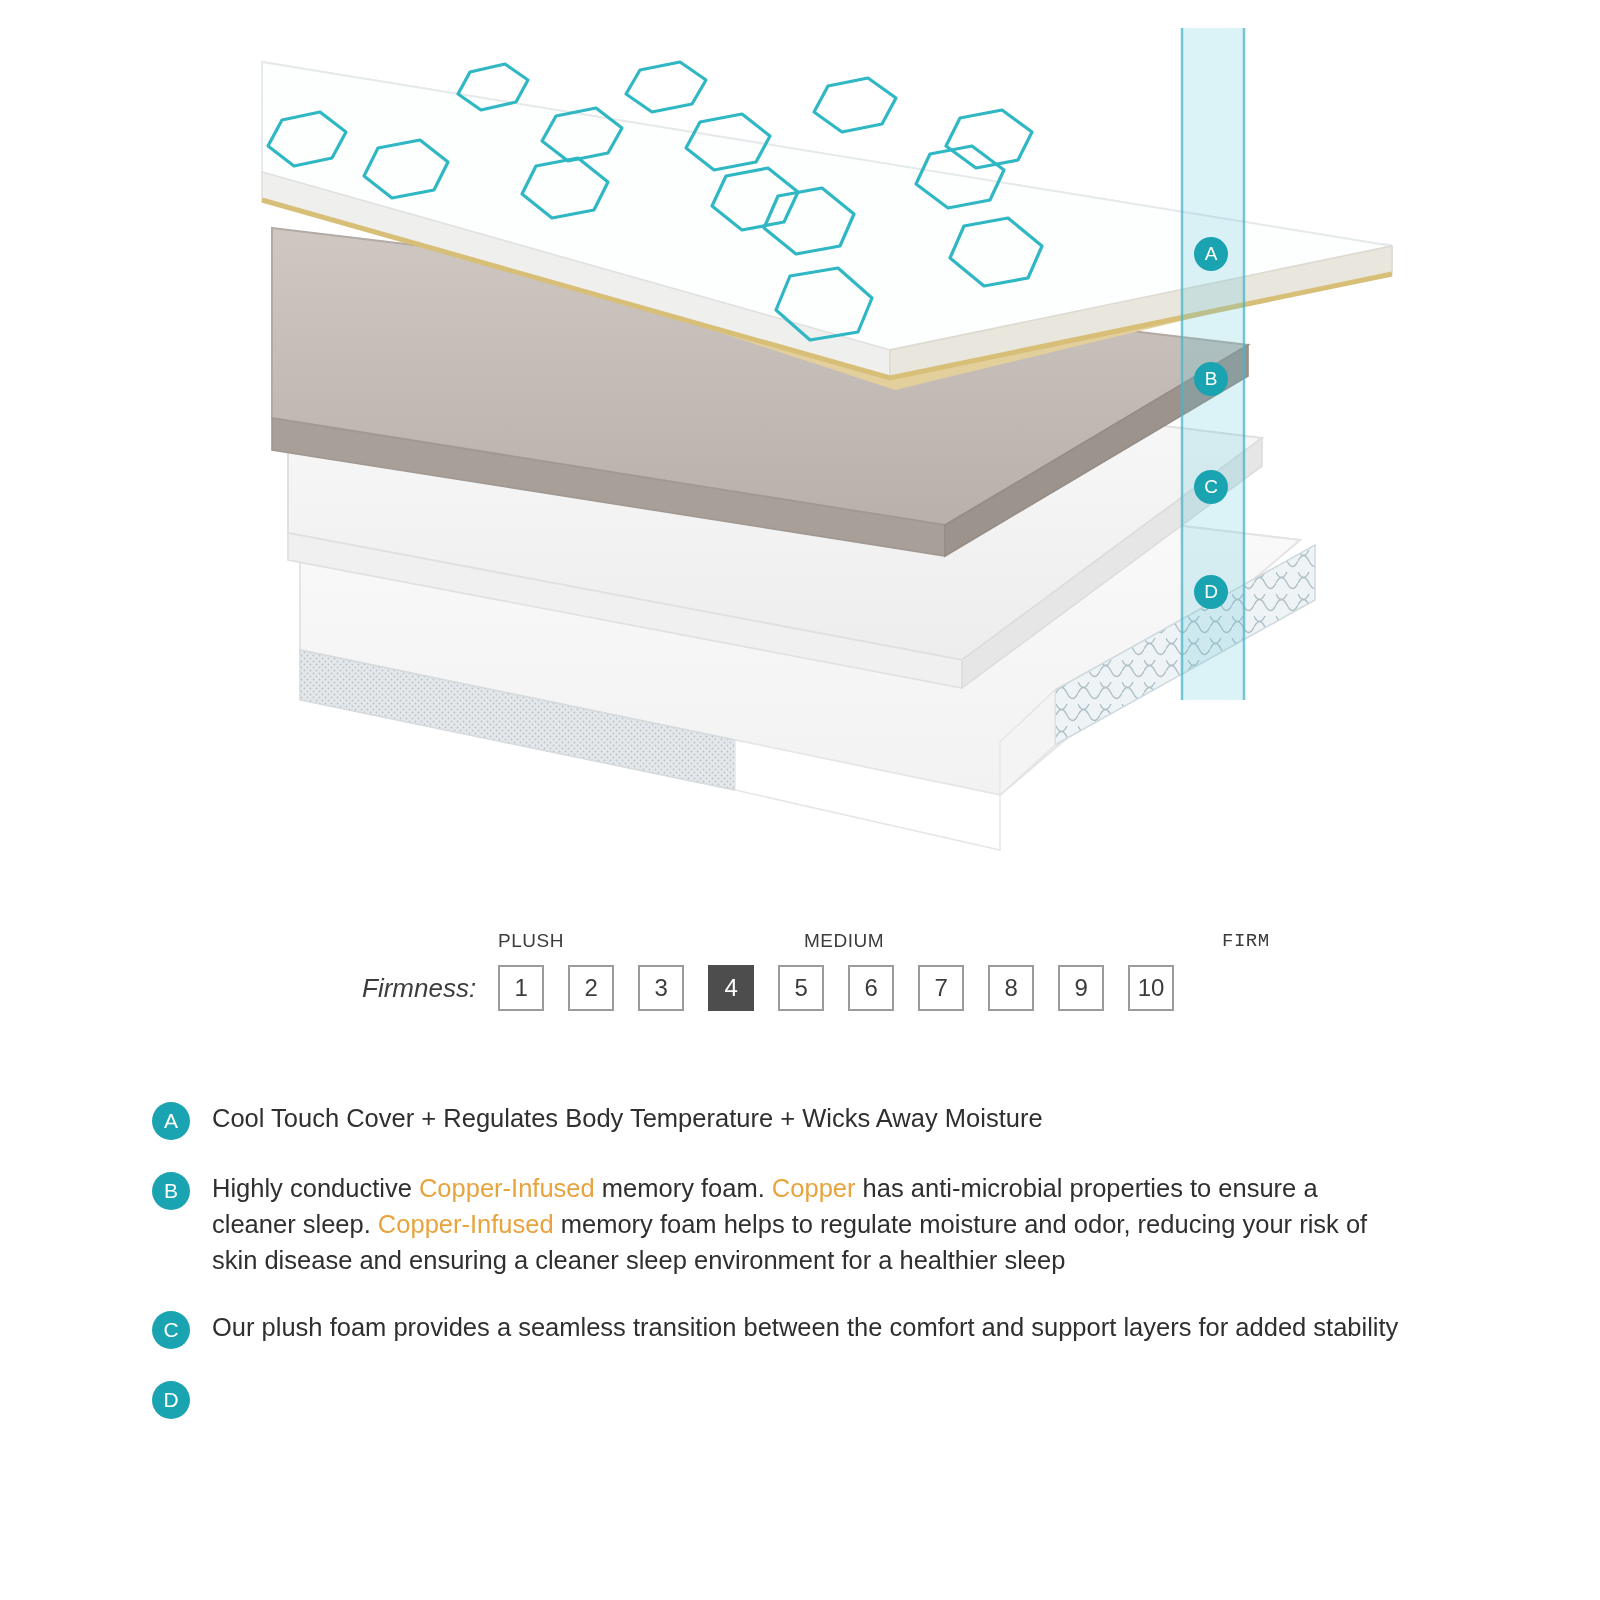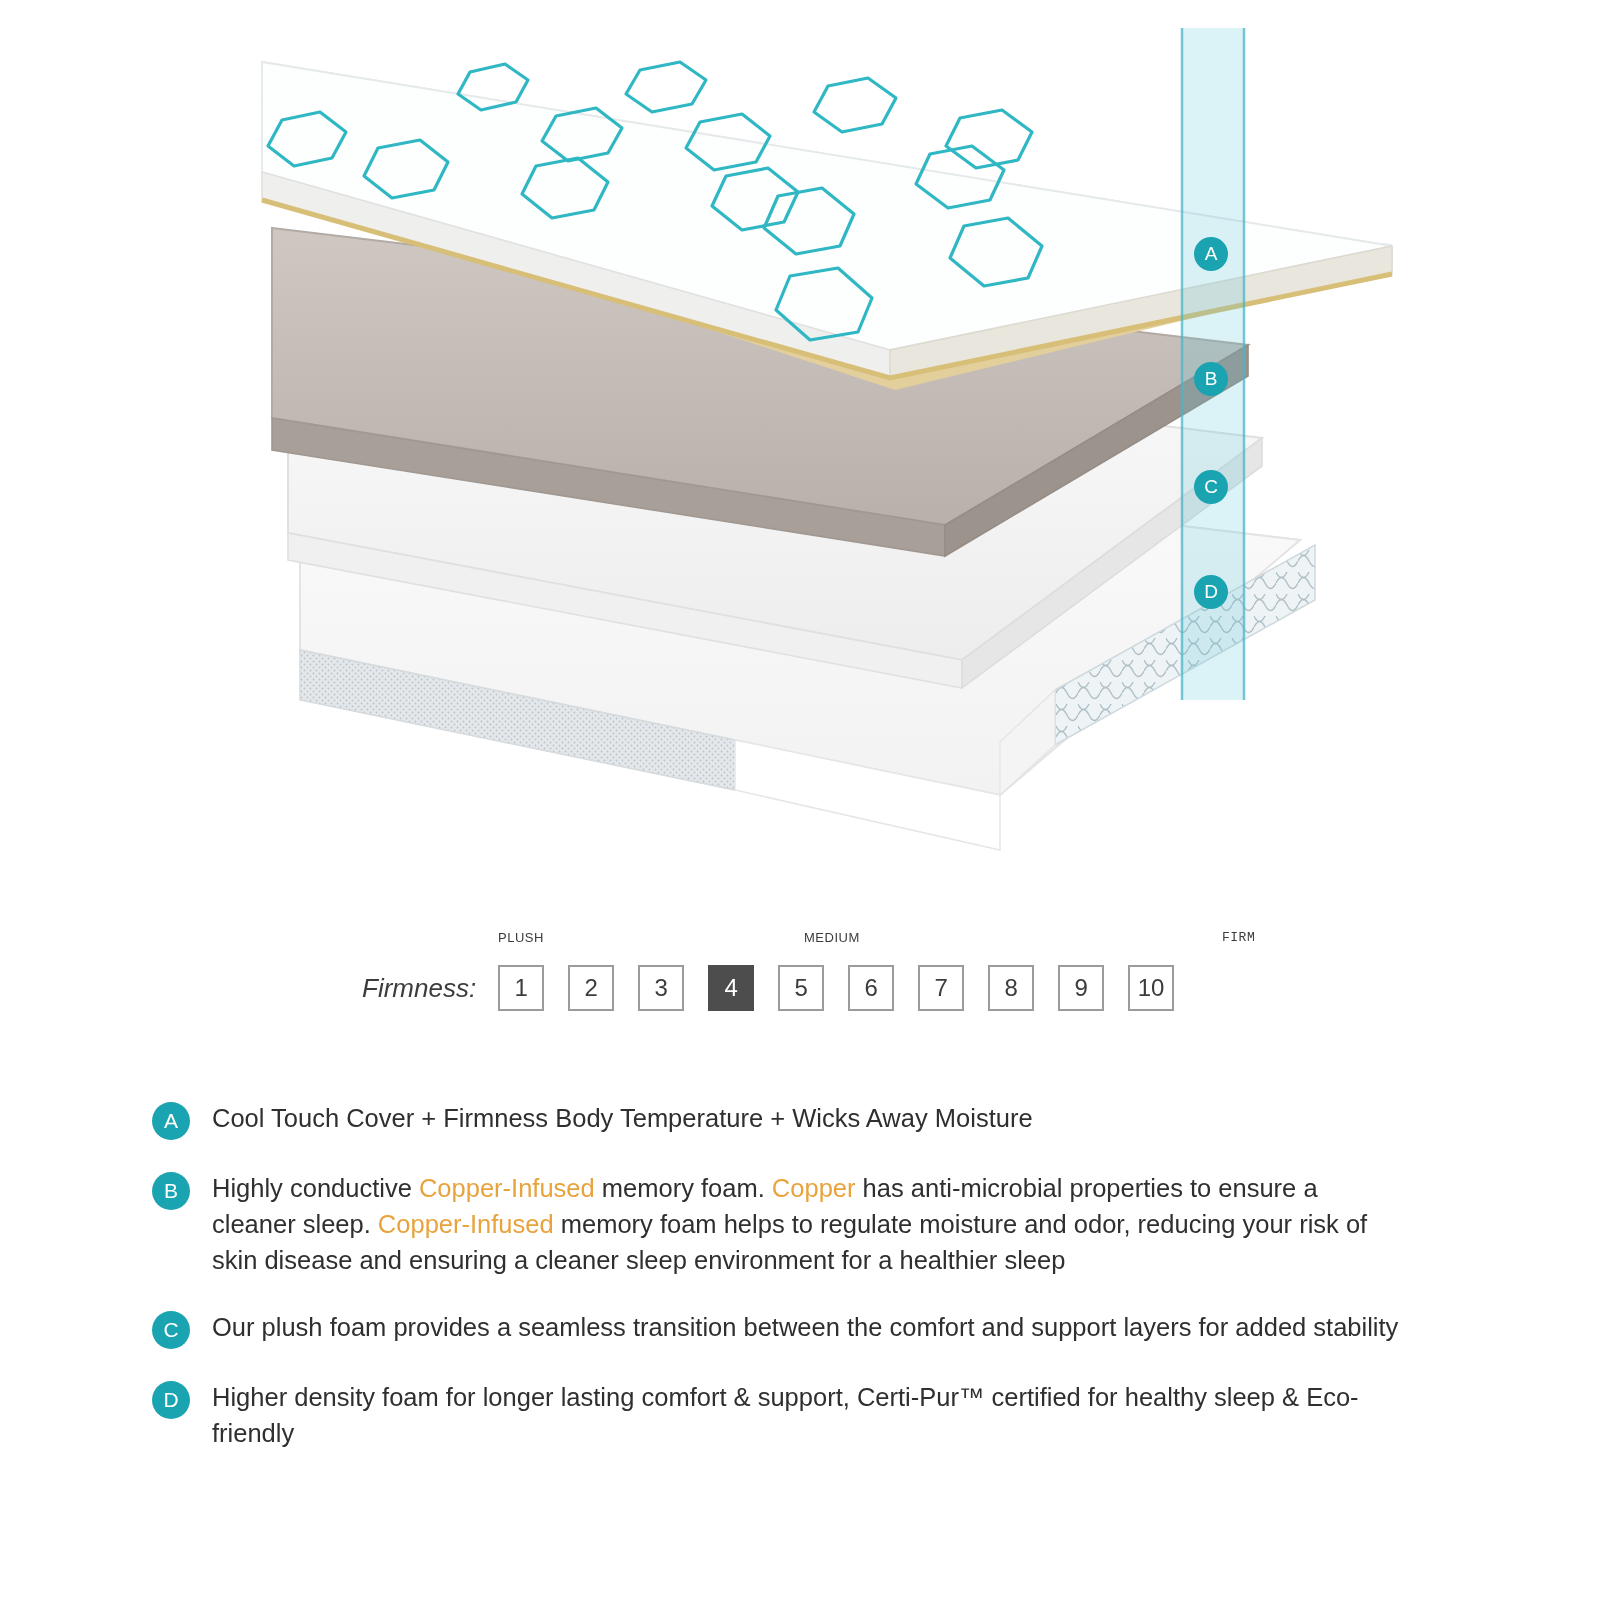--- a/index.html
+++ b/index.html
@@ -52,21 +52,21 @@
   }
   .firmness-labels {
     position: absolute;
     left: 0;
     top: 0;
     width: 1600px;
     height: 30px;
   }
   .fl {
     position: absolute;
-    font-size: 13px;
+    font-size: 19px;
     letter-spacing: 0.5px;
     color: #3c3c3c;
     font-weight: normal;
   }
   .fl-plush { left: 498px; top: 5px; }
   .fl-medium { left: 804px; top: 5px; }
   .fl-firm { left: 1222px; top: 5px; font-family: Liberation Mono, monospace; }
 
   .firmness-row {
     position: absolute;
@@ -267,33 +267,32 @@
     <div class="box">8</div>
     <div class="box">9</div>
     <div class="box last">10</div>
   </div>
 </div>
 
 <div class="legend">
 
   <div class="legend-item">
     <div class="legend-badge">A</div>
-    <div class="legend-text">Cool Touch Cover + Firmness Body Temperature + Wicks Away Moisture</div>
+    <div class="legend-text">Cool Touch Cover + Regulates Body Temperature + Wicks Away Moisture</div>
   </div>
 
   <div class="legend-item">
     <div class="legend-badge">B</div>
     <div class="legend-text">
       <span> Highly conductive </span><span class="copper">Copper-Infused</span><span> memory foam. </span><span class="copper">Copper</span><span> has anti-microbial properties to ensure a cleaner sleep. </span><span class="copper">Copper-Infused</span><span> memory foam helps to regulate moisture and odor, reducing your risk of skin disease and ensuring a cleaner sleep environment for a healthier sleep</span>
     </div>
   </div>
 
   <div class="legend-item">
     <div class="legend-badge">C</div>
     <div class="legend-text"> Our plush foam provides a seamless transition between the comfort and support layers for added stability</div>
   </div>
 
   <div class="legend-item">
     <div class="legend-badge">D</div>
-    <div class="legend-text">Higher density foam for longer lasting comfort &amp; support, Certi-Pur™ certified for healthy sleep &amp; Eco-friendly</div>
   </div>
 
 </div>
 
 </body></html>

